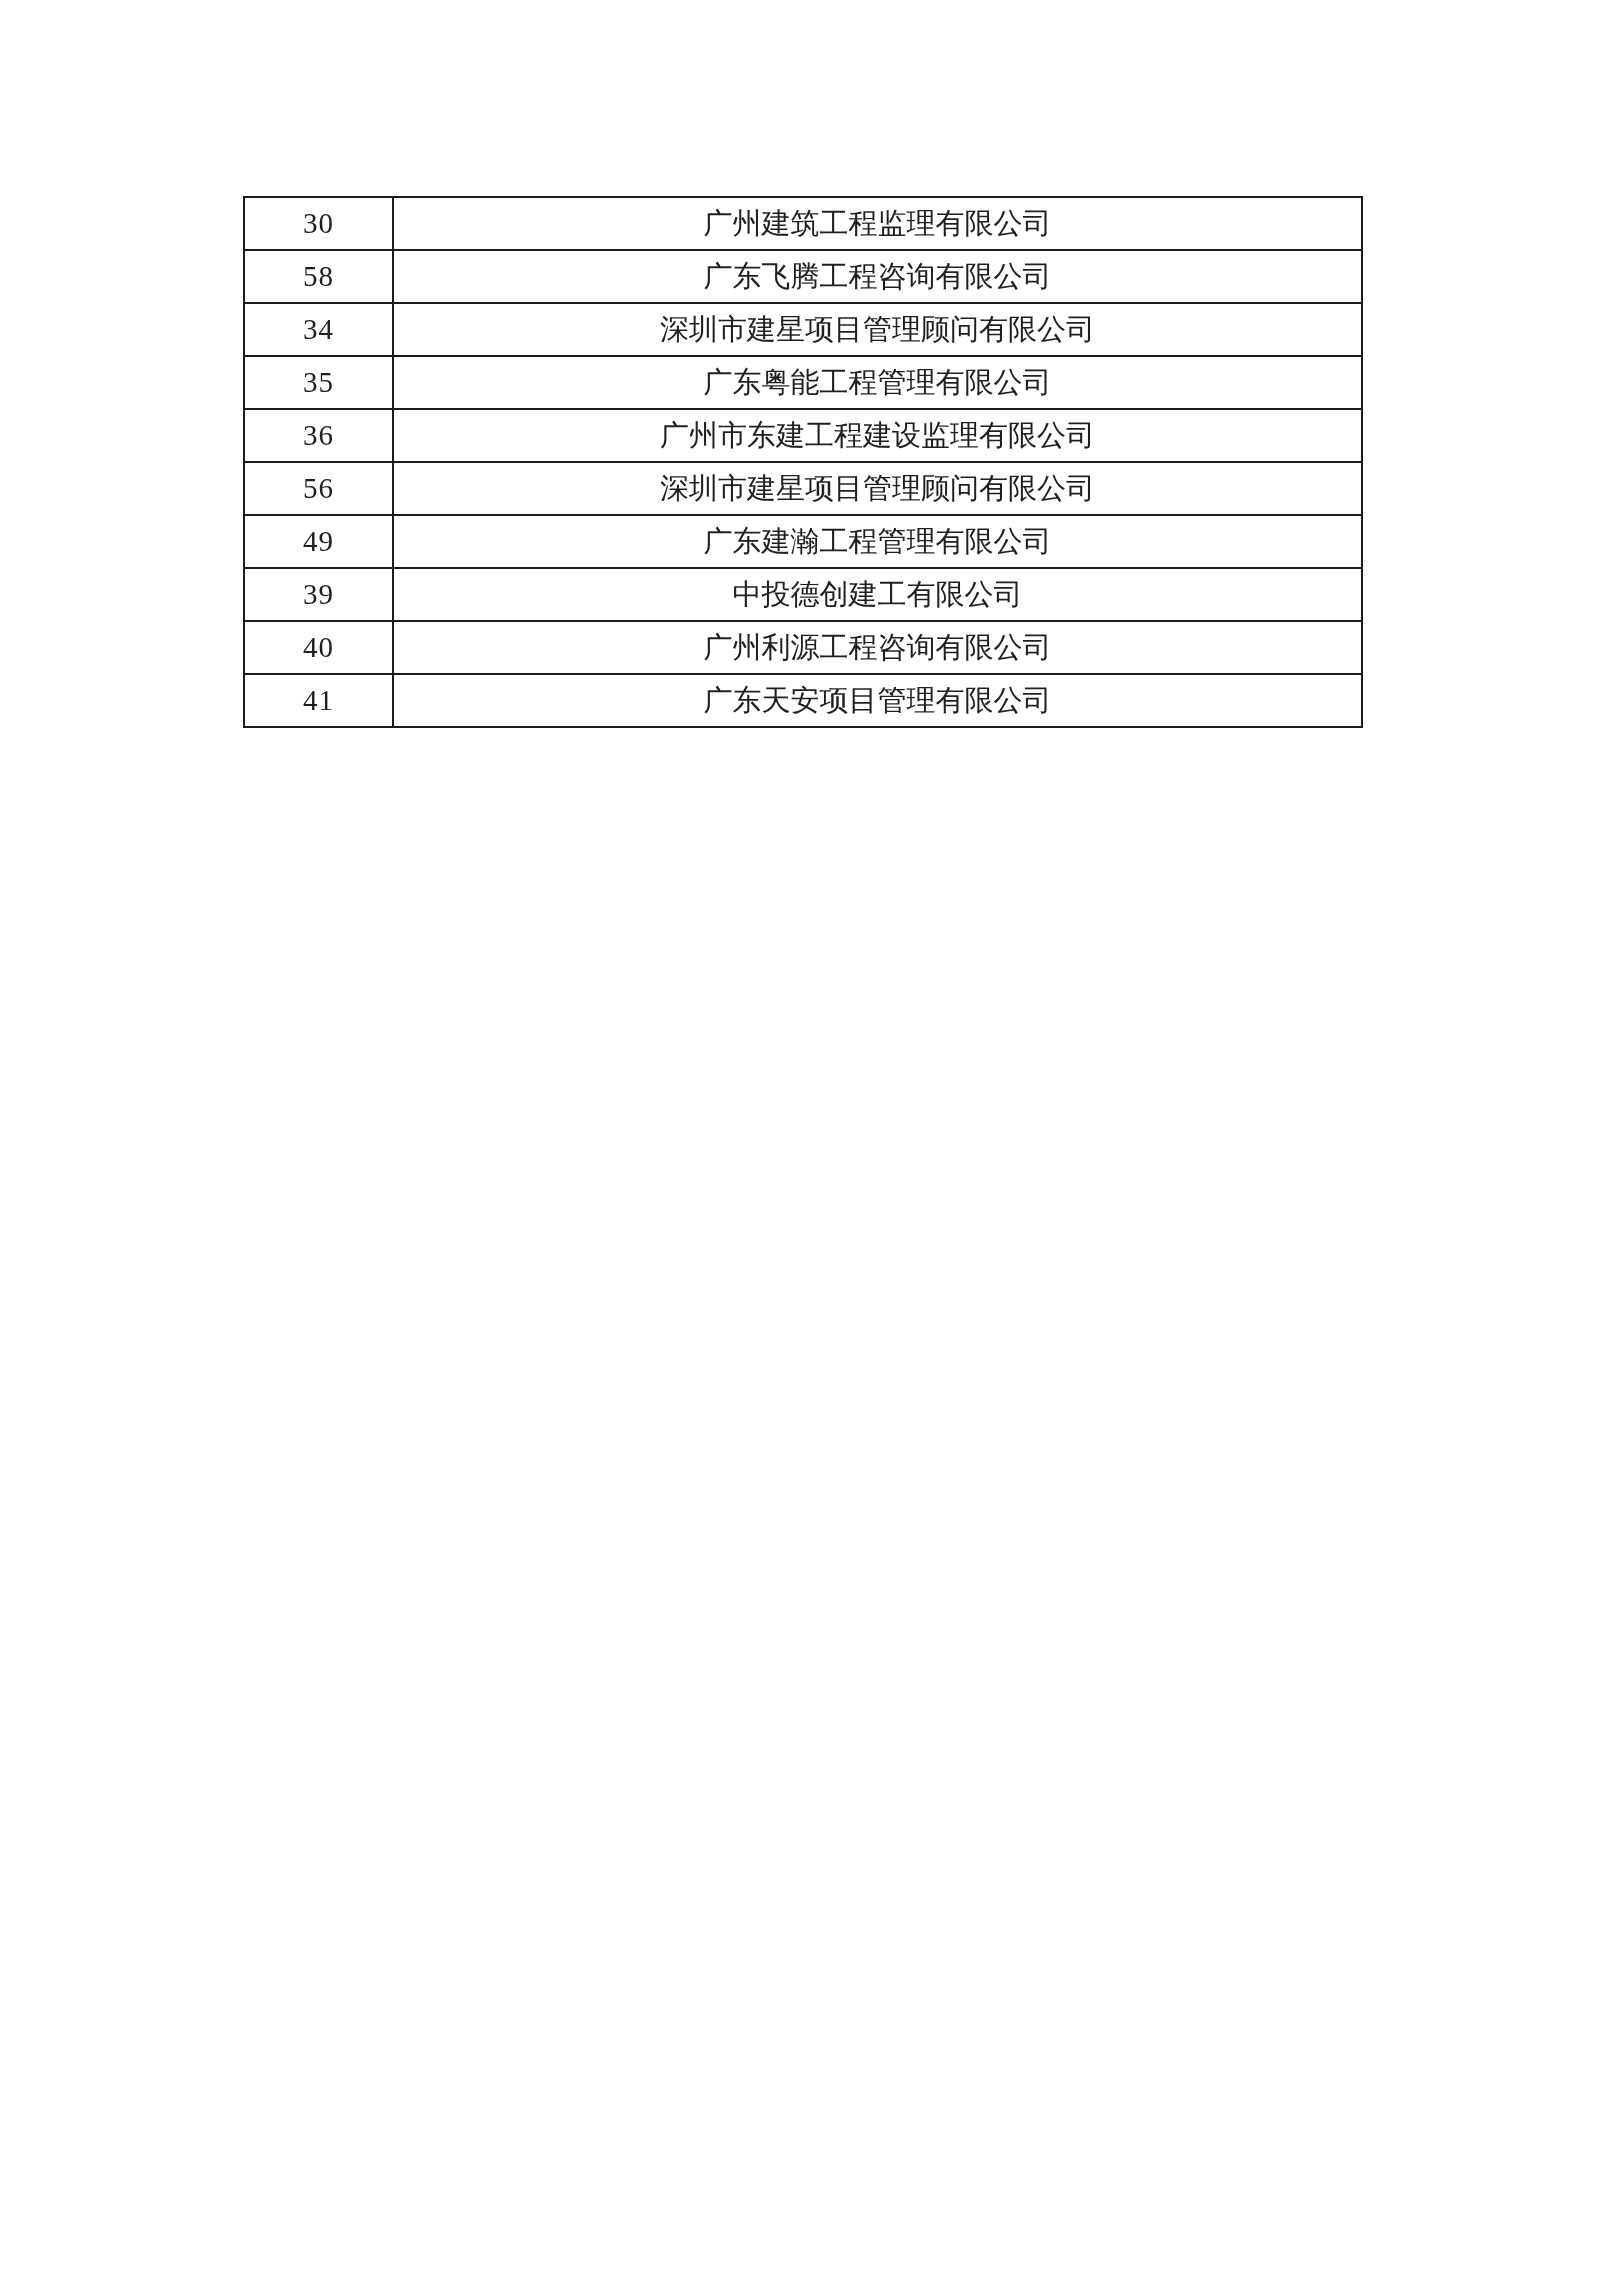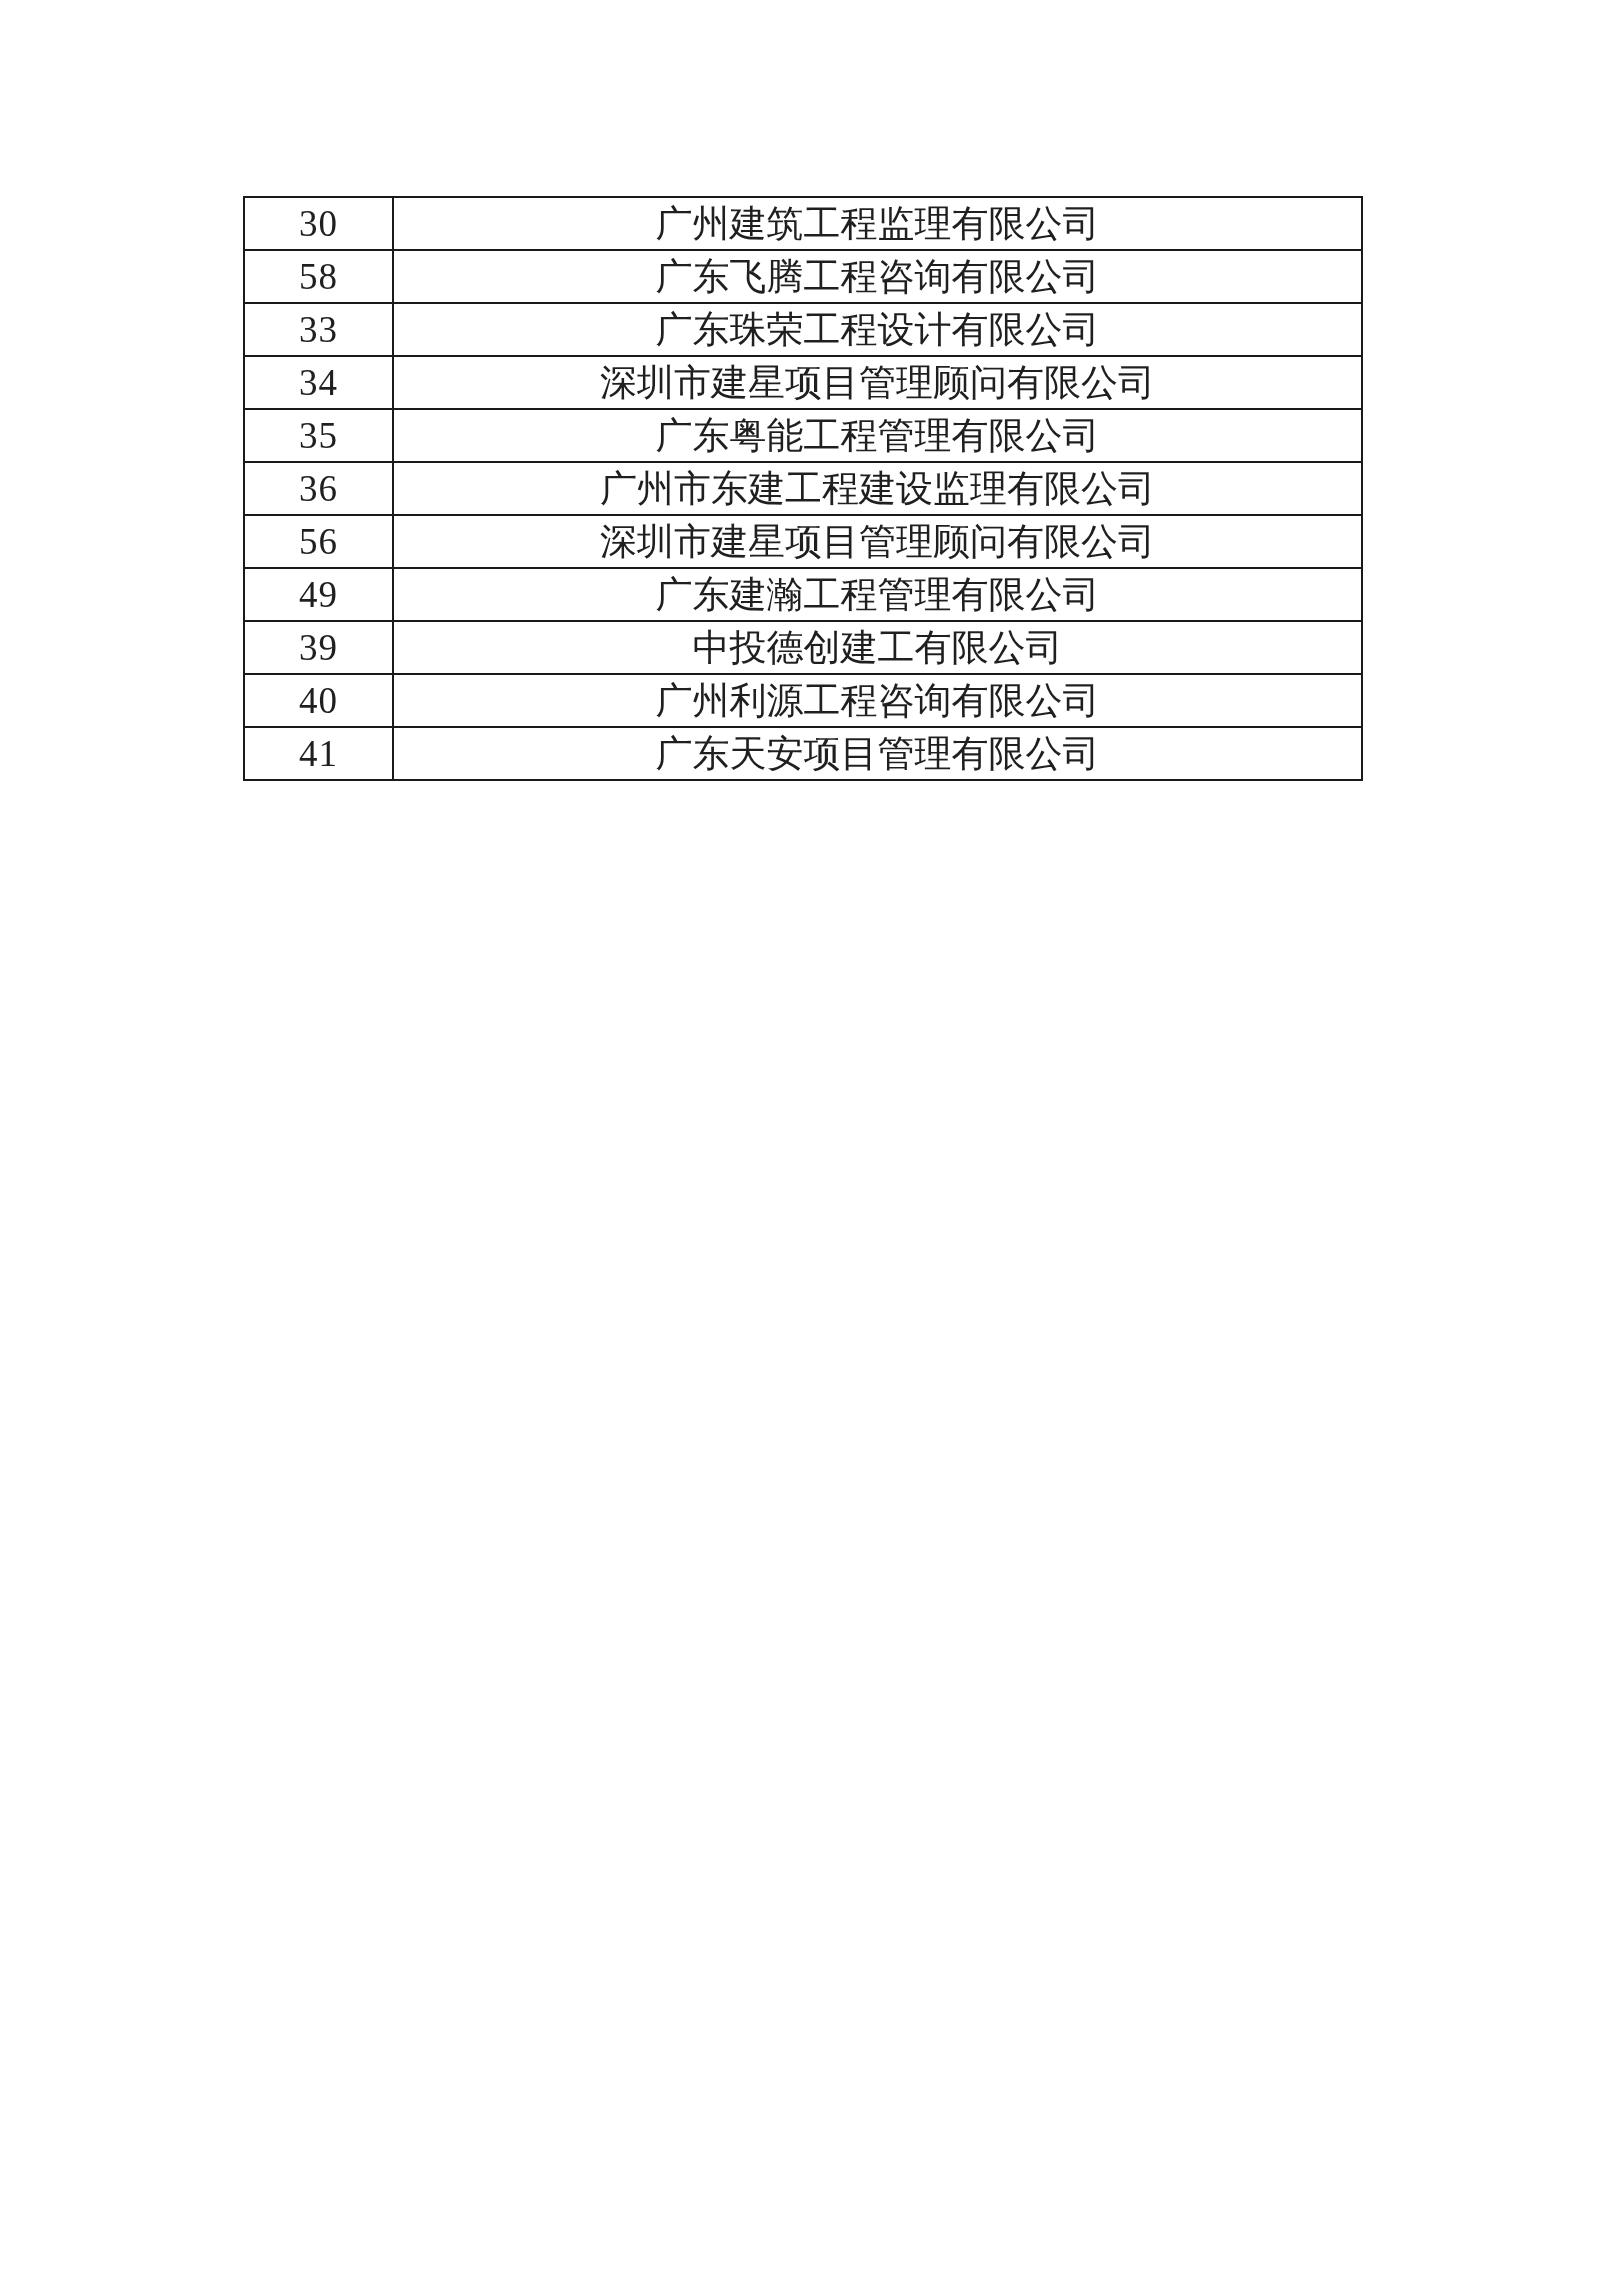--- a/index.html
+++ b/index.html
@@ -27,21 +27,21 @@
     top: 196px;
     width: 1114px;
     border-collapse: collapse;
     table-layout: fixed;
   }
   table.company-table td {
     border: 2px solid #1a1a1a;
     height: 51px; 
     text-align: center;
     vertical-align: middle;
-    font-size: 37px;
+    font-size: 29px;
     color: #1f1f1f;
     padding: 0;
     overflow: hidden;
     white-space: nowrap;
   }
   td.num-cell {
     width: 147px;
     letter-spacing: 1px;
   }
   td.name-cell {
@@ -58,24 +58,20 @@
     <td class="num-cell">30</td>
     <td class="name-cell">广州建筑工程监理有限公司</td>
   </tr>
 
 
   <tr>
     <td class="num-cell">58</td>
     <td class="name-cell">广东飞腾工程咨询有限公司</td>
   </tr>
 
-  <tr>
-    <td class="num-cell">33</td>
-    <td class="name-cell">广东珠荣工程设计有限公司</td>
-  </tr>
 
   <tr>
     <td class="num-cell">34</td>
     <td class="name-cell">深圳市建星项目管理顾问有限公司</td>
   </tr>
 
   <tr>
     <td class="num-cell">35</td>
     <td class="name-cell">广东粤能工程管理有限公司</td>
   </tr>

